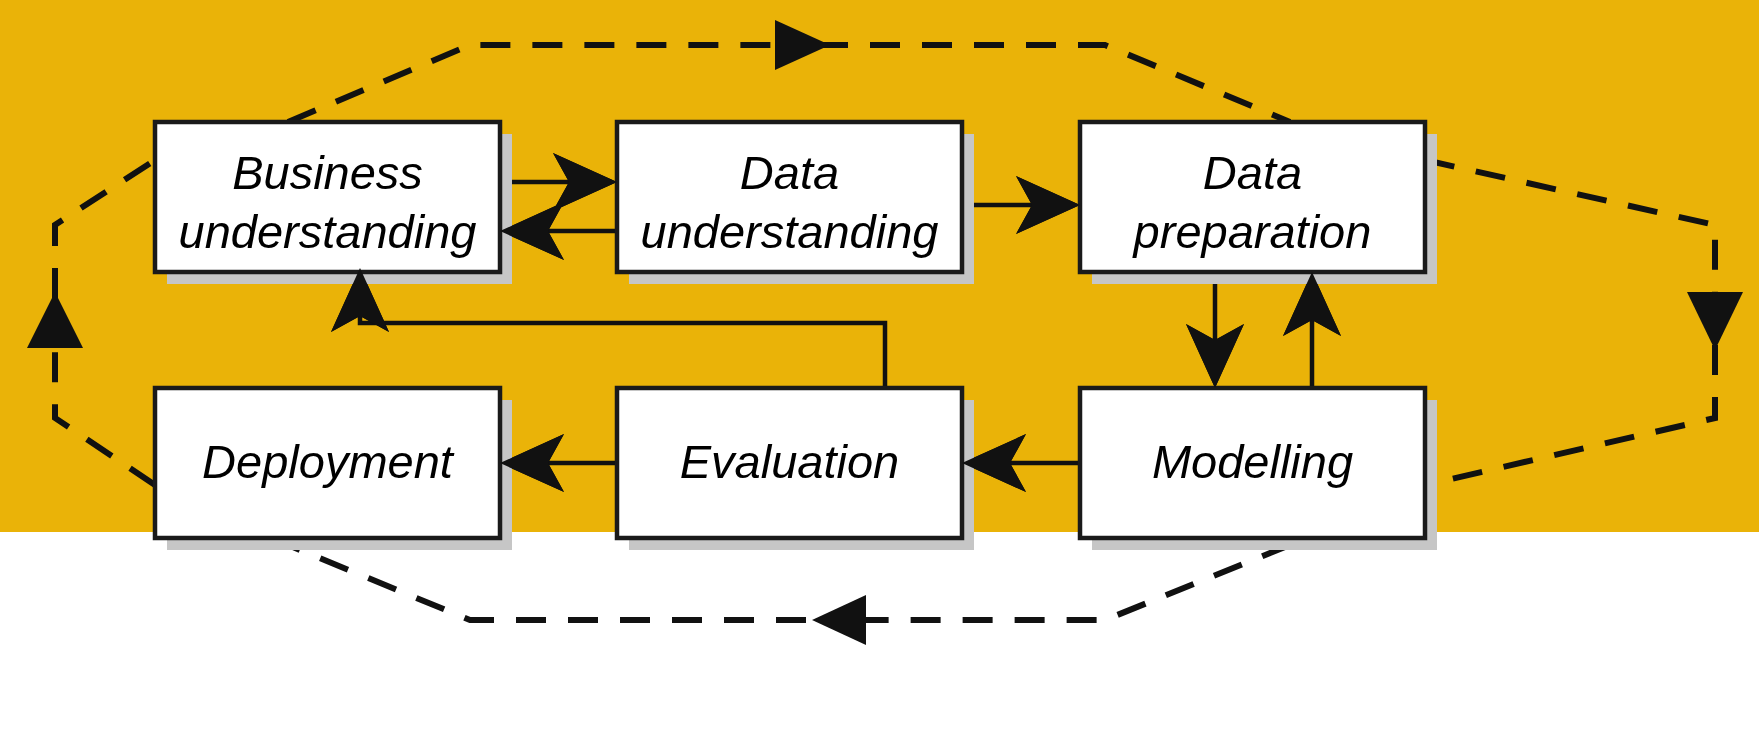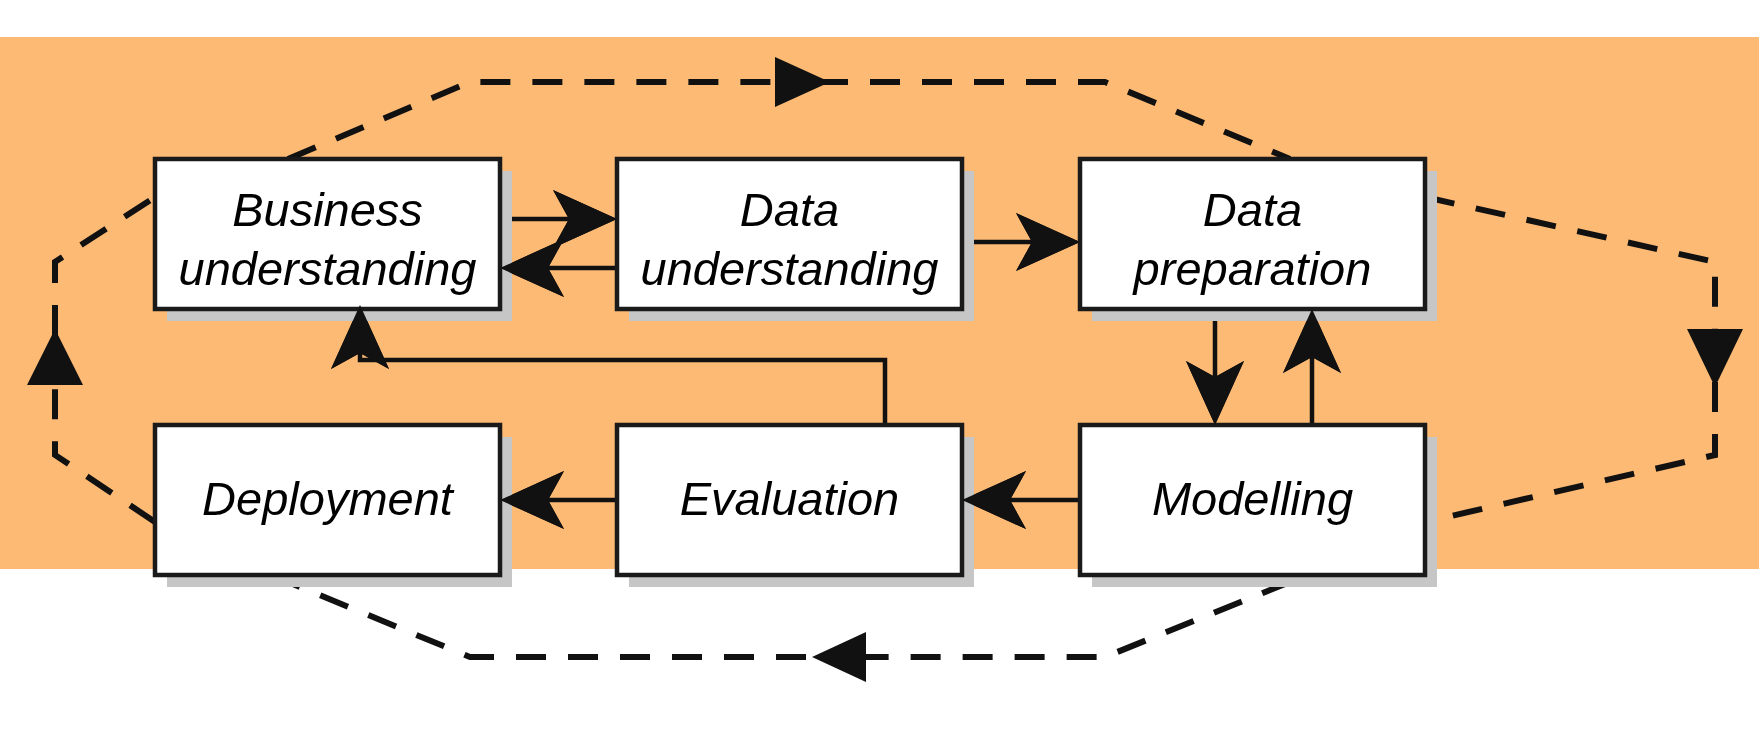--- a/index.html
+++ b/index.html
@@ -10,22 +10,21 @@
   body {
     width: 1759px;
     height: 741px;
     font-family: "Liberation Sans", sans-serif;
     overflow: hidden;
   }
   #diagram-root {
     position: relative;
     width: 1759px;
     height: 532px;
-    background: #fdba74;
-    margin-top: 37px;
+    background: #eab308;
   }
   svg#crisp-dm-svg {
     display: block;
     width: 1759px;
     height: 741px;
   }
   .phase-shadow {
     fill: #c6c6c6;
   }
   .phase-rect {

